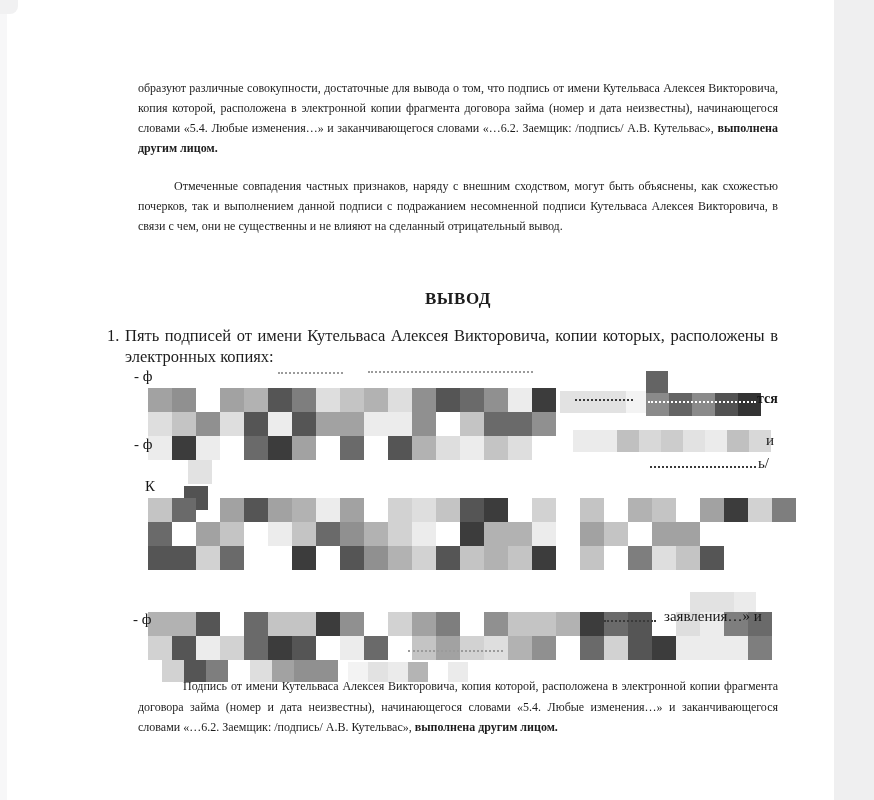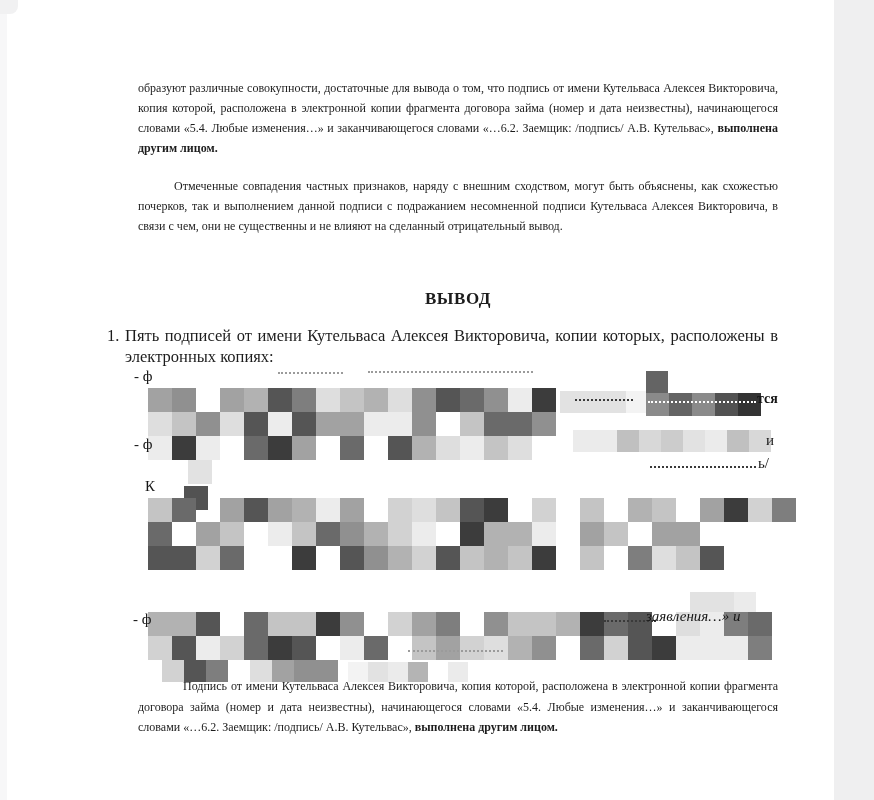--- a/index.html
+++ b/index.html
@@ -242,16 +242,16 @@
     <div class="dots" style="left: 650px; top: 466px; width: 106px;"></div>
     <div class="dots" style="left: 604px; top: 620px; width: 52px;"></div>
     <div class="dots faint" style="left: 408px; top: 650px; width: 95px;"></div>
     <span class="frag" style="left: 134px; top: 368px;">- ф</span>
     <span class="frag bold" style="left: 757px; top: 391px;">тся</span>
     <span class="frag" style="left: 134px; top: 436px;">- ф</span>
     <span class="frag" style="left: 766px; top: 432px;">и</span>
     <span class="frag" style="left: 758px; top: 455px;">ь/</span>
     <span class="frag" style="left: 145px; top: 478px;">К</span>
     <span class="frag" style="left: 133px; top: 611px;">- ф</span>
-    <span class="frag" style="left: 646px; top: 608px; font-style: italic;">заявления…»  и</span>
+    <span class="frag" style="left: 664px; top: 608px;">заявления…»  и</span>
   </div>
 
 <p class="para para-3"><span>Подпись от имени Кутельваса Алексея Викторовича, копия которой, расположена в электронной копии фрагмента договора займа (номер и дата неизвестны), начинающегося словами «5.4. Любые изменения…» и заканчивающегося словами «…6.2. Заемщик: /подпись/ А.В. Кутельвас», </span><b>выполнена другим лицом.</b></p>
 
 </body></html>

